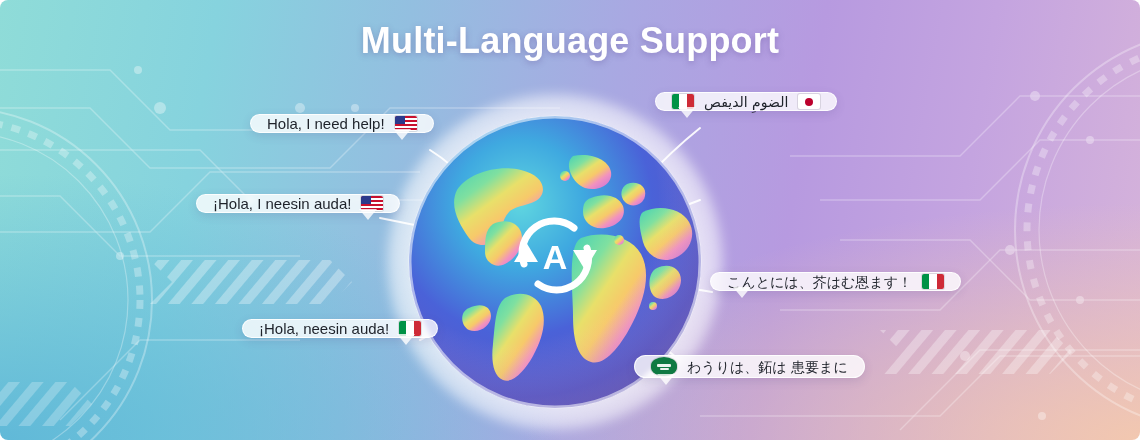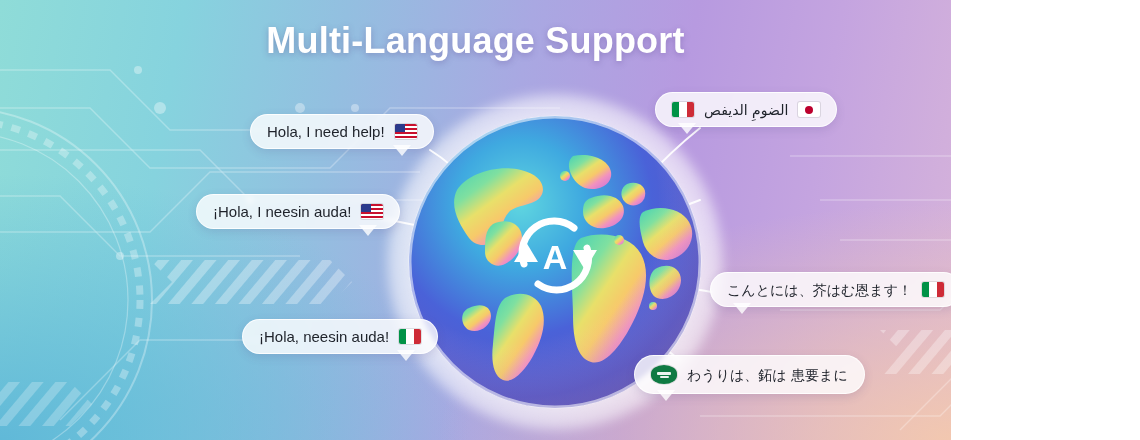--- a/index.html
+++ b/index.html
@@ -1,25 +1,26 @@
 <!DOCTYPE html>
 <html><head>
 <meta charset="utf-8">
 <style>
   html,body{margin:0;padding:0;}
   body{
     width:1140px;height:440px;overflow:hidden;
     font-family:"Liberation Sans","DejaVu Sans",sans-serif;
   }
   #stage{
-    position:relative;width:951px;height:440px;overflow:hidden;
+    position:relative;width:1140px;height:440px;overflow:hidden;
     background:
       radial-gradient(120% 120% at 100% 100%, rgba(247,203,168,0.85) 0%, rgba(247,203,168,0.0) 45%),
       radial-gradient(90% 110% at 0% 100%, rgba(94,183,216,0.95) 0%, rgba(94,183,216,0) 55%),
       linear-gradient(100deg,#8fdcd8 0%, #86d3de 18%, #93bfe0 34%, #a9a8e2 52%, #b79ae0 68%, #c4a4e0 82%, #d7b4da 100%);
+    border-radius: 8px;
   }
   .bgfx{position:absolute;inset:0;pointer-events:none;}
   .circuit{opacity:.5;}
   .dial{opacity:.55;}
   .stripes{opacity:.45;}
 
   
   #title{
     position:absolute;left:0;right:0;top:20px;text-align:center;
     font-size:36px;font-weight:bold;color:#ffffff;letter-spacing:.2px;
@@ -35,21 +36,21 @@
     filter:blur(6px);
   }
   #globe{position:absolute;left:0;top:0;width:300px;height:300px;}
 
   
   #translate-icon{position:absolute;left:508px;top:208px;width:95px;height:95px;}
 
   
   .bubble{
     position:absolute;display:flex;align-items:center;gap:10px;
-    padding:9px 16px;border-radius:20px;
+    padding:1px 16px;border-radius:20px;
     background:rgba(255,255,255,.80);
     border:1px solid rgba(255,255,255,.85);
     box-shadow:0 3px 10px rgba(80,70,130,.16);
     color:#20242b;font-size:15px;line-height:1;white-space:nowrap;
     backdrop-filter:blur(2px);
   }
   .bubble .btxt{font-size:15px;color:#1e222a;}
   .bubble .btxt.cjk{font-size:14px;font-family:"DejaVu Sans",sans-serif;text-align:center;}
   .bubble .btxt.rtl{direction:rtl;font-size:14px;font-family:"DejaVu Sans",sans-serif;}
   .bubble::after{

